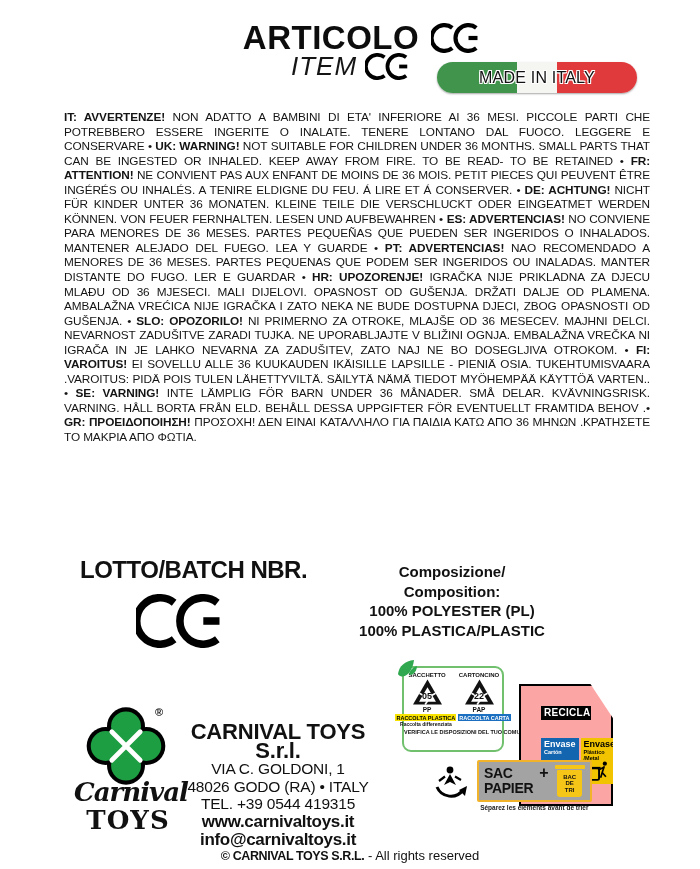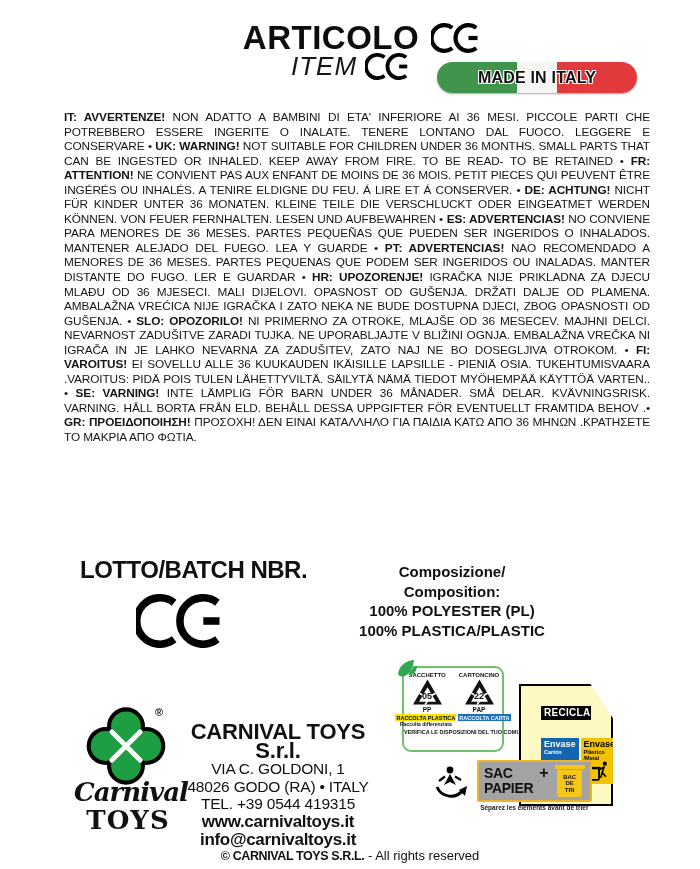--- a/index.html
+++ b/index.html
@@ -13,21 +13,21 @@
   .title-text{font-size:33px;font-weight:800;letter-spacing:.5px;color:#0d0d0d;}
   .ce{display:block;}
   .ce-title{height:30px;width:48px;}
   .item-row{position:absolute;top:43px;left:0;width:100%;display:flex;justify-content:center;align-items:center;gap:8px;margin-top:8px;}
   .item-text{font-size:26px;font-style:italic;font-weight:500;letter-spacing:1px;color:#151515;}
   .ce-item{height:27px;width:44px;}
 
   .miy{position:absolute;left:437px;top:62px;width:200px;height:31px;border-radius:16px;
     background:linear-gradient(90deg,var(--flag-green,#41944b) 0 40%,#f5f5f2 40% 60%,var(--flag-red,#e03a3c) 60% 100%);
     display:flex;align-items:center;justify-content:center;box-shadow:0 1px 2px rgba(0,0,0,.35);}
-  .miy span{font-size:16px;font-weight:700;color:#121212;letter-spacing:.2px;
+  .miy span{font-size:16px;font-weight:400;color:#121212;letter-spacing:.2px;
     text-shadow:-1px -1px 0 #fff,1px -1px 0 #fff,-1px 1px 0 #fff,1px 1px 0 #fff,0 1px 0 #fff,0 -1px 0 #fff;}
 
   
   .warnings{position:absolute;left:64px;top:110px;width:586px;font-size:11.8px;line-height:14.55px;
     text-align:justify;color:#141414;letter-spacing:-.1px;}
   .warnings b{font-weight:700;}
 
   
   .batch{position:absolute;left:80px;top:556px;font-size:24px;font-weight:800;letter-spacing:-.5px;}
   .batch-ce{position:absolute;left:136px;top:594px;height:54px;width:86px;}
@@ -45,21 +45,21 @@
   .rb-code{position:absolute;left:50%;top:62%;transform:translate(-50%,-50%);font-size:9px;font-weight:700;}
   .rb-mat{font-size:6.5px;font-weight:700;margin-top:-1px;}
   .rb-tags{display:flex;justify-content:center;align-items:flex-start;gap:2px;margin-top:1px;}
   .rb-tagcol{display:flex;flex-direction:column;align-items:center;}
   .tag-yellow{background:var(--tag-yellow,#f8e300);color:#000;font-size:5.5px;font-weight:700;padding:.5px 1px;white-space:nowrap;}
   .tag-blue{background:var(--tag-blue,#1a6fc0);color:#fff;font-size:5.5px;font-weight:700;padding:.5px 1px;white-space:nowrap;}
   .tag-sub{font-size:5px;font-weight:700;white-space:nowrap;}
   .rb-note{text-align:center;font-size:5.5px;font-weight:700;margin-top:2px;white-space:nowrap;}
 
   
-  .recicla{position:absolute;left:519px;top:684px;width:94px;background:#fef9c3;border:2px solid #000;box-sizing:border-box;
+  .recicla{position:absolute;left:519px;top:684px;width:94px;background:#fca5a5;border:2px solid #000;box-sizing:border-box;
     padding:20px;clip-path:polygon(0 0,76% 0,100% 28%,100% 100%,0 100%);}
   .recicla-header{background:#000;color:#fff;font-size:10px;font-weight:800;padding:1px 3px 2px;letter-spacing:.3px;}
   .recicla-panels{display:flex;gap:2px;margin-top:18px;}
   .panel{flex:1;height:46px;padding:2px 3px;box-sizing:border-box;position:relative;}
   .panel-blue{background:var(--recicla-blue,#1465af);color:#fff;}
   .panel-yellow{background:var(--recicla-yellow,#f2c400);color:#000;}
   .panel-title{font-size:9px;font-weight:800;line-height:9px;}
   .panel-sub{font-size:5.5px;font-weight:700;line-height:6px;}
   .panel svg{position:absolute;left:3px;bottom:2px;width:28px;height:21px;}
 

